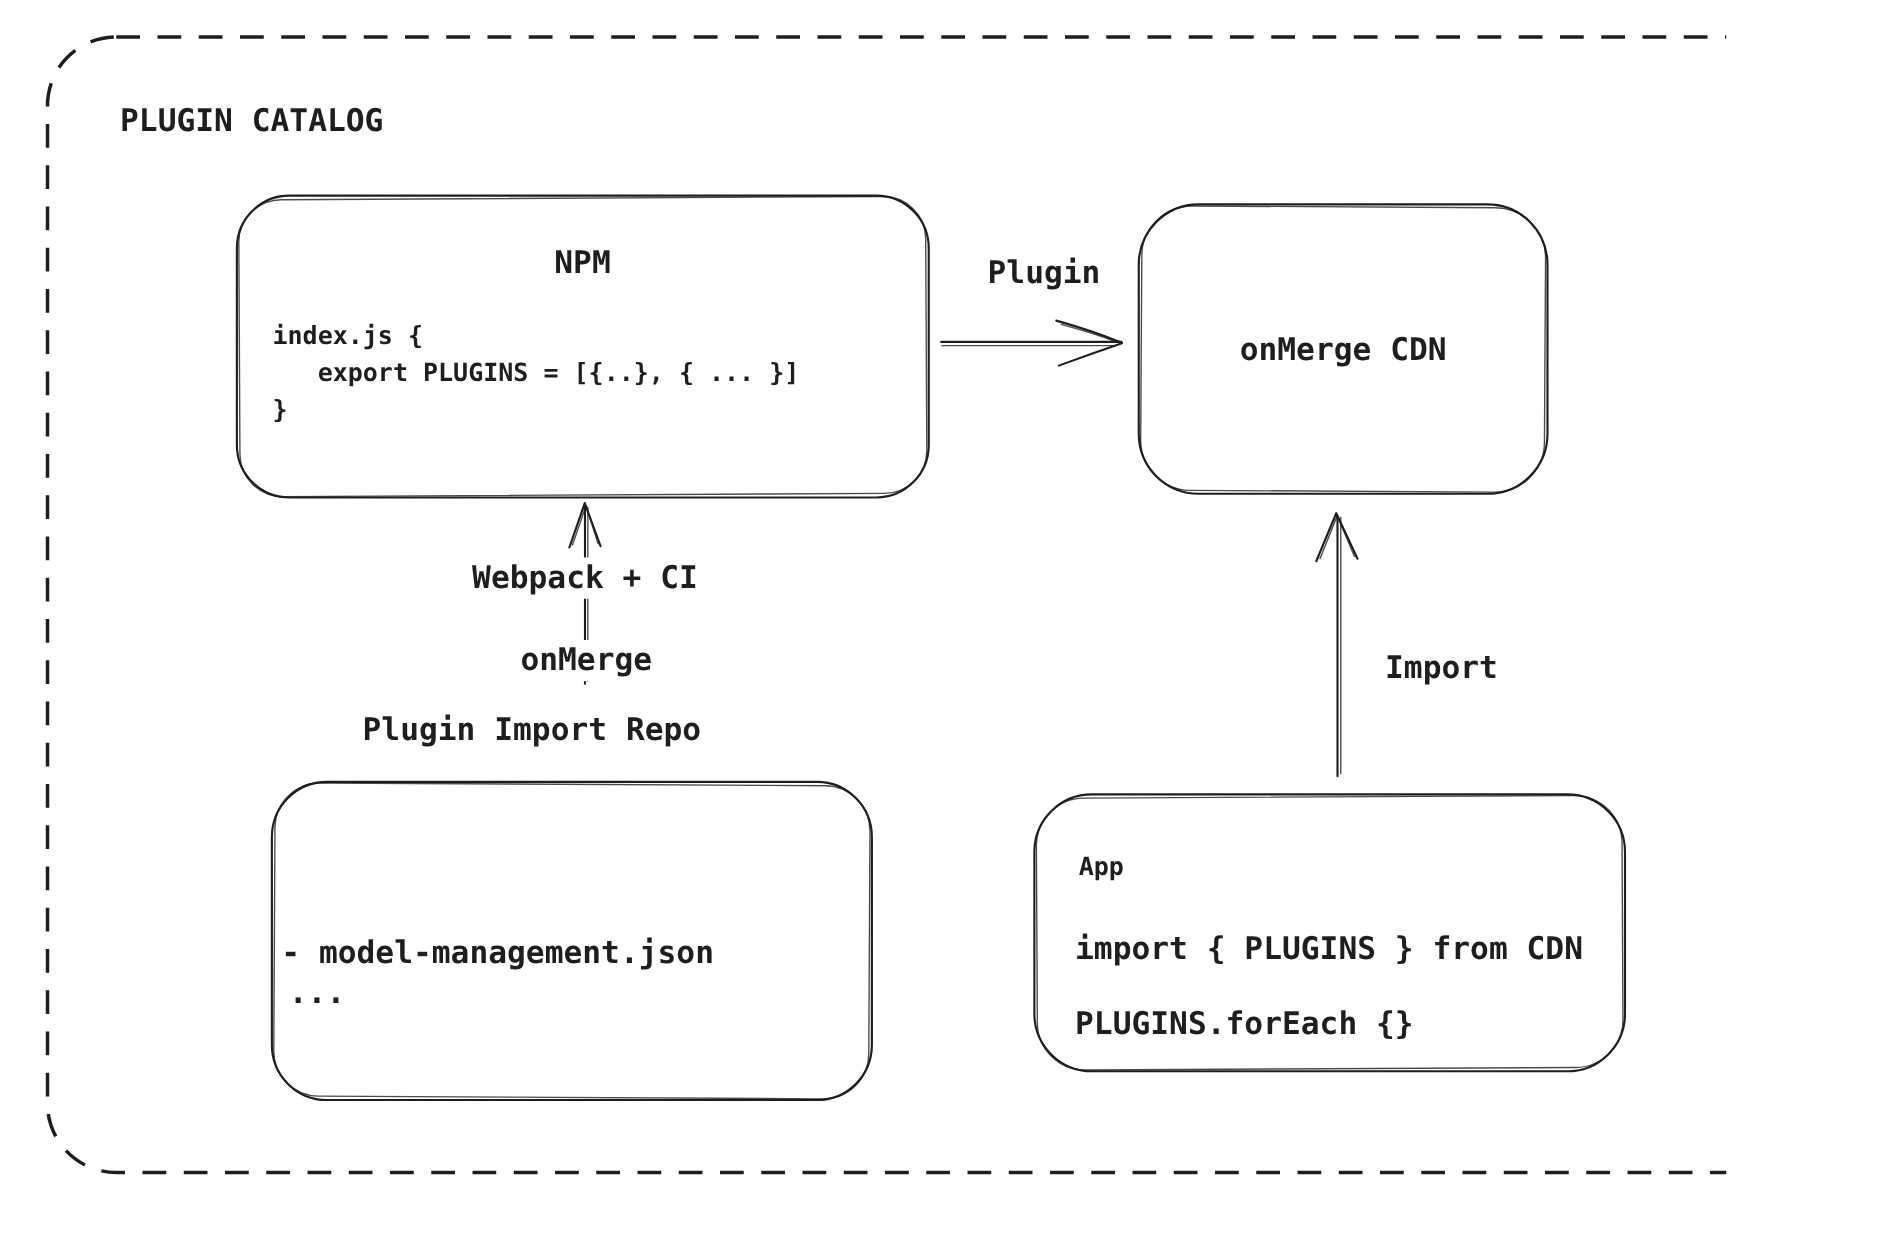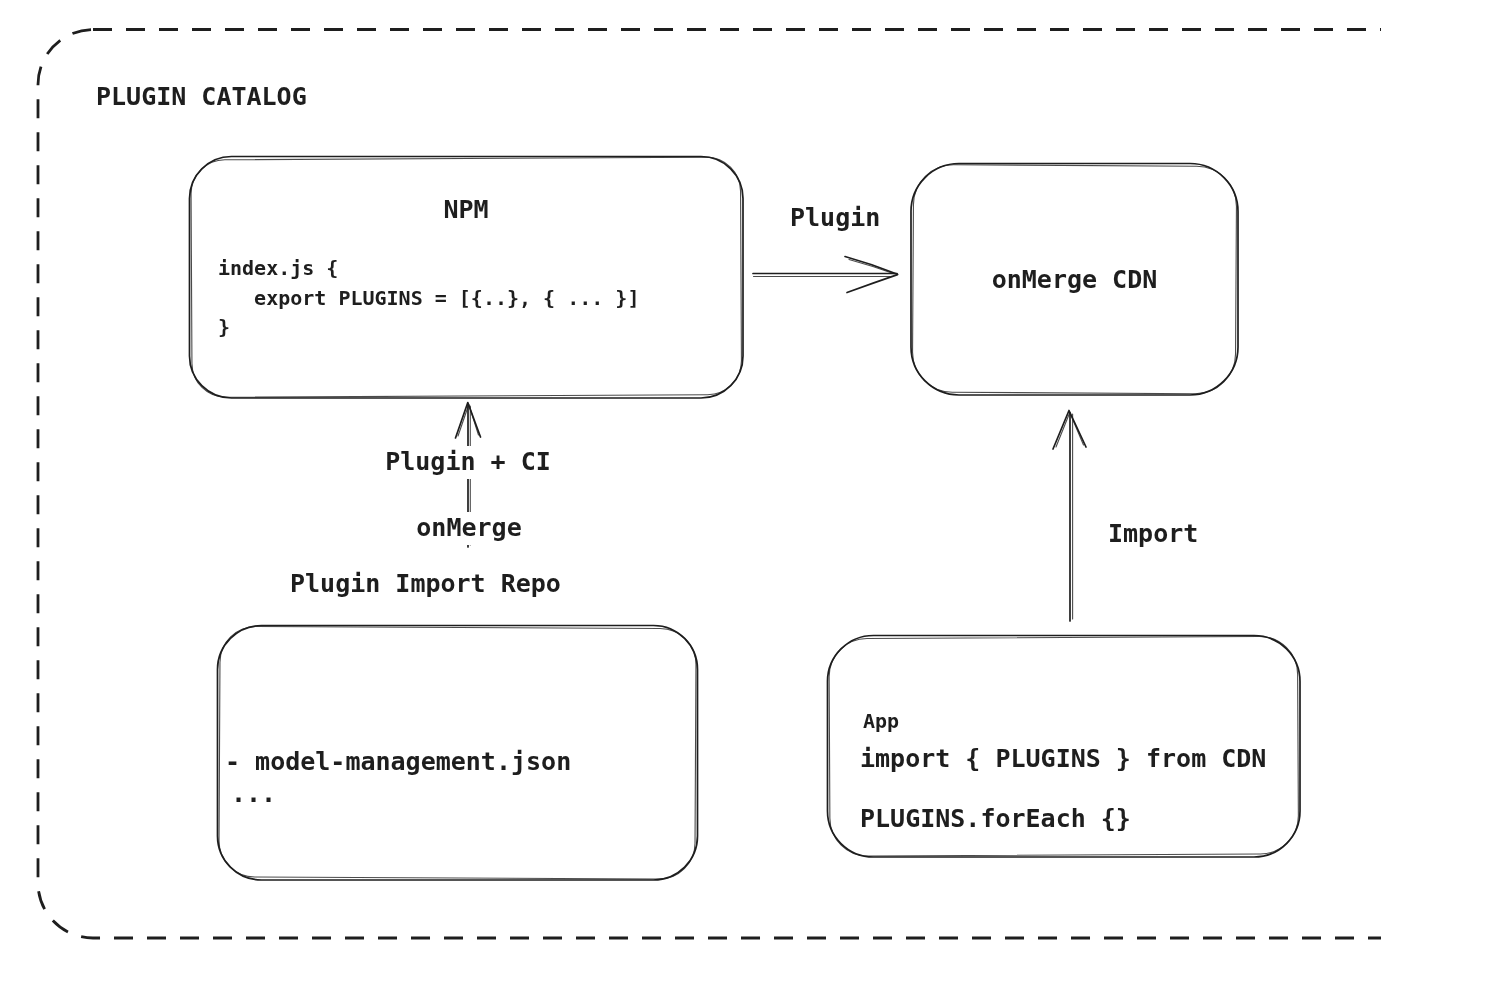--- a/index.html
+++ b/index.html
@@ -87,26 +87,26 @@
 
   <div class="t center" style="left:189px; top:196px; width:554px;">NPM</div>
   <div class="t code24" style="left:218px; top:257px;">index.js {</div>
   <div class="t code24" style="left:218px; top:287px;">   export PLUGINS = [{..}, { ... }]</div>
   <div class="t code24" style="left:218px; top:316px;">}</div>
 
   <div class="t" style="left:790px; top:204px;">Plugin</div>
 
   <div class="t center" style="left:911px; top:266px; width:327px;">onMerge CDN</div>
 
-  <div class="t bgmask" style="left:468px; top:446px;">Plugin + CI</div>
+  <div class="t bgmask" style="left:468px; top:446px;">Webpack + CI</div>
   <div class="t bgmask" style="left:469px; top:478px;margin-top:34px;">onMerge</div>
 
   <div class="t" style="left:290px; top:570px;">Plugin Import Repo</div>
   <div class="t" style="left:225px; top:748px;">- model-management.json</div>
   <div class="t" style="left:231px; top:780px;">...</div>
 
   <div class="t" style="left:1108px; top:520px;">Import</div>
 
-  <div class="t code24" style="left:863px; top:682px;margin-top:28px;">App</div>
+  <div class="t code24" style="left:863px; top:682px;">App</div>
   <div class="t" style="left:860px; top:745px;">import { PLUGINS } from CDN</div>
   <div class="t" style="left:860px; top:805px;">PLUGINS.forEach {}</div>
 
 </div>
 
 </body></html>

